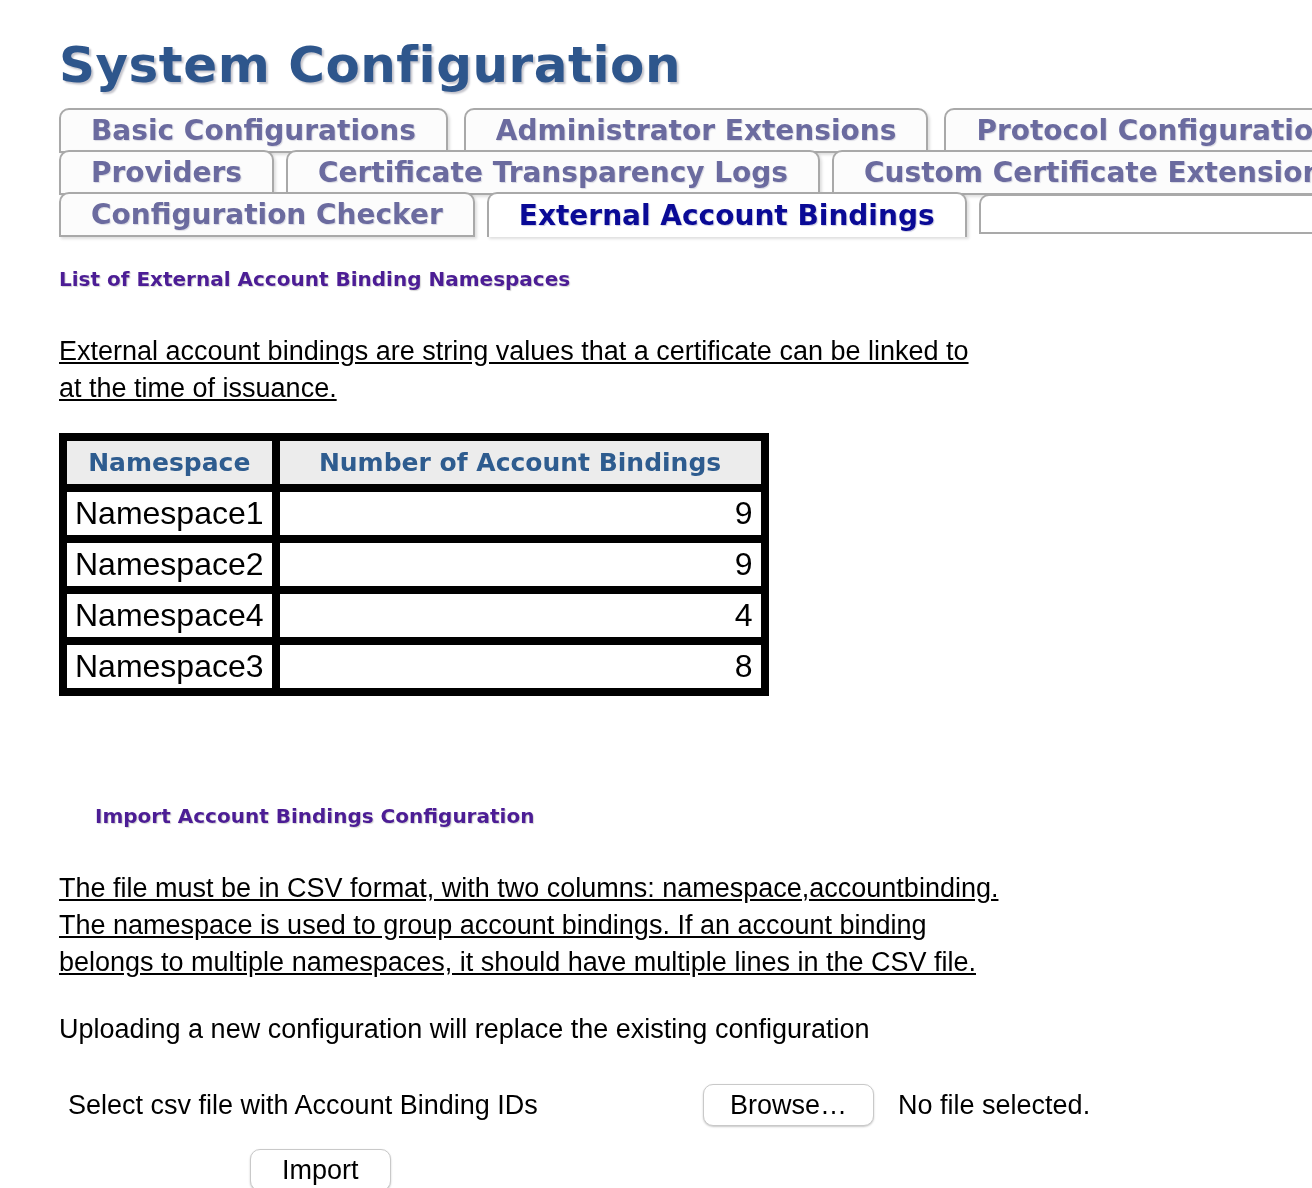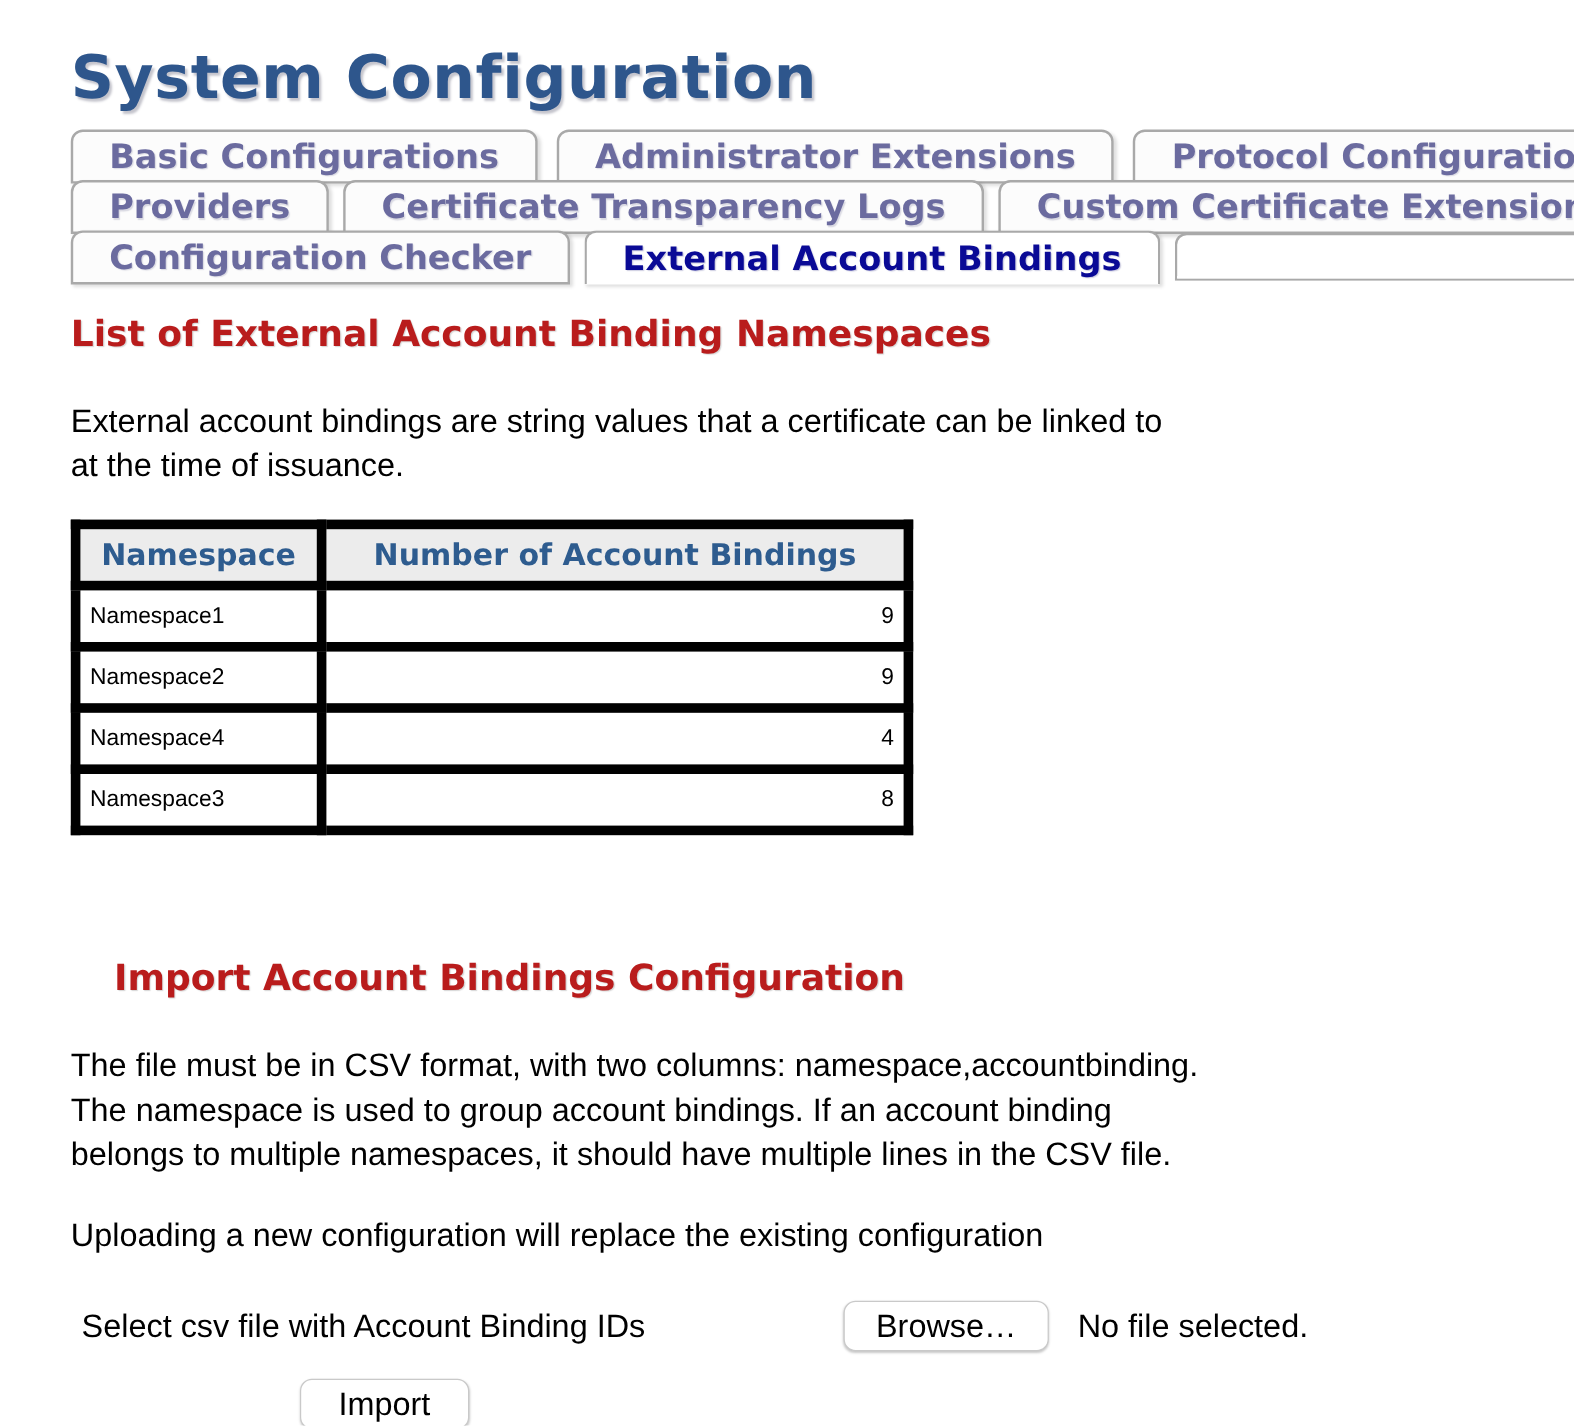--- a/index.html
+++ b/index.html
@@ -71,34 +71,35 @@
     margin-bottom: 3px;
     background: #ffffff;
     border: 2px solid #a9a9a9;
     border-right: none;
     border-radius: 10px 0 0 0;
   }
 
   
   h2.section-heading {
     font-family: "DejaVu Sans", sans-serif;
-    font-size: 30px;
-    font-weight: bold;
-    color: #b91c1c;
+    font-size: 20px;
+    font-weight: bold;
+    color: #4c1d95;
     margin: 22px 0 0 0;
     line-height: 40px;
     text-shadow: 1px 1px 1px #d4d4d4;
   }
   h2.import-heading { margin-top: 100px; margin-left: 36px; }
 
   
   .para {
     margin: 34px 0 0 0;
     font-size: 27px;
     line-height: 37px;
+    text-decoration: underline;
   }
   .note { margin-top: 30px; font-size: 27px; line-height: 37px; }
 
   
   table.ns-table {
     border-collapse: collapse;
     margin-top: 26px;
   }
   .ns-table th, .ns-table td {
     border: 8px solid #000000;
@@ -108,21 +109,21 @@
   .ns-table th {
     background: #ececec;
     font-family: "DejaVu Sans", sans-serif;
     font-weight: bold;
     font-size: 25px;
     color: #2e5c8f;
     text-align: center;
   }
   .ns-table th.col-namespace { width: 181px; }
   .ns-table th.col-count { width: 465px; }
-  .ns-table td { font-size: 19px; background: #fff; }
+  .ns-table td { font-size: 32px; background: #fff; }
   .ns-table td.cell-namespace { text-align: left; }
   .ns-table td.cell-count { text-align: right; }
 
   
   .file-row {
     margin-top: 36px;
     display: flex;
     align-items: center;
   }
   .file-label {

